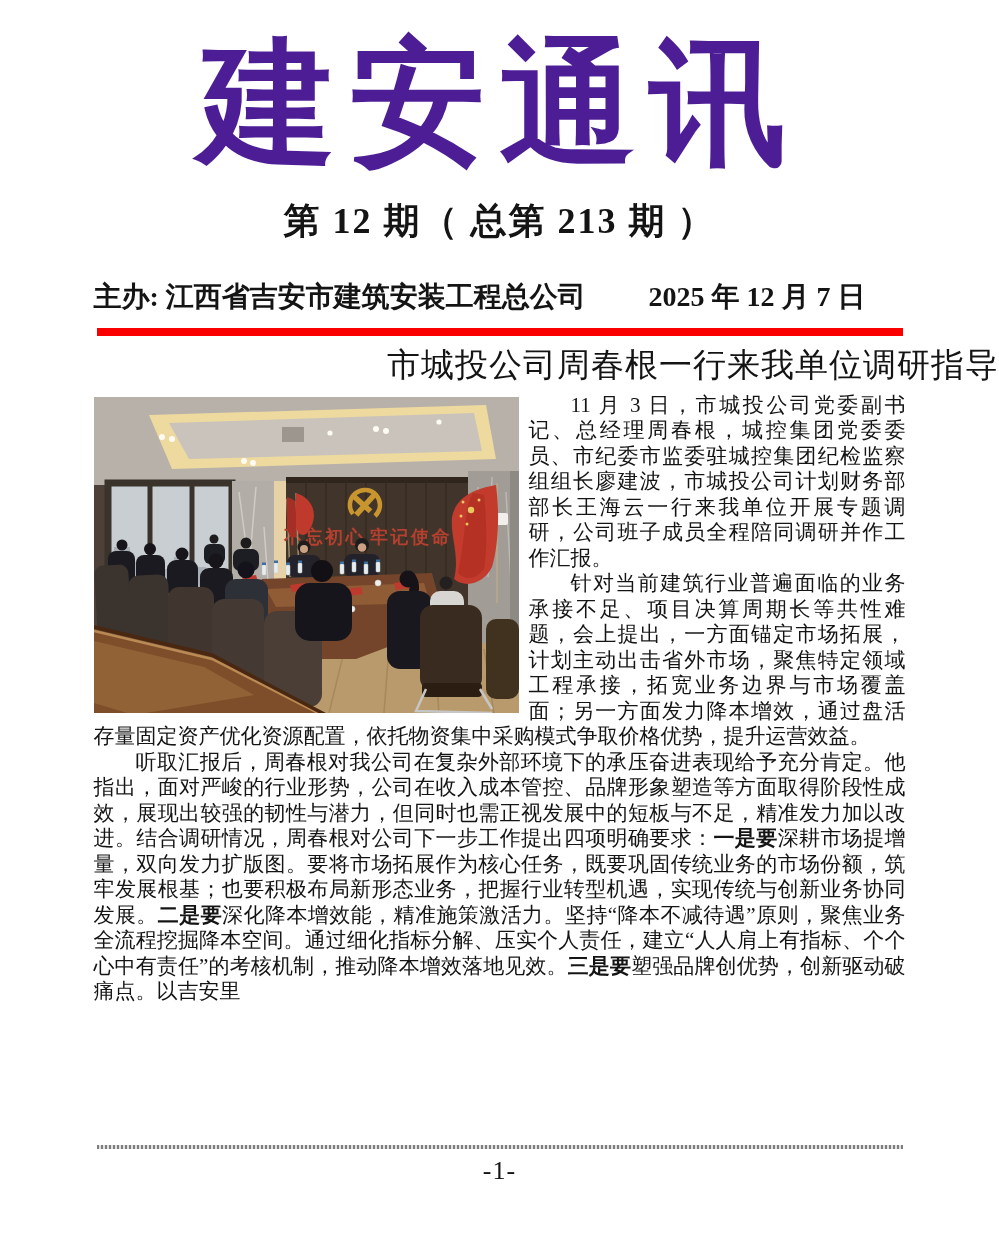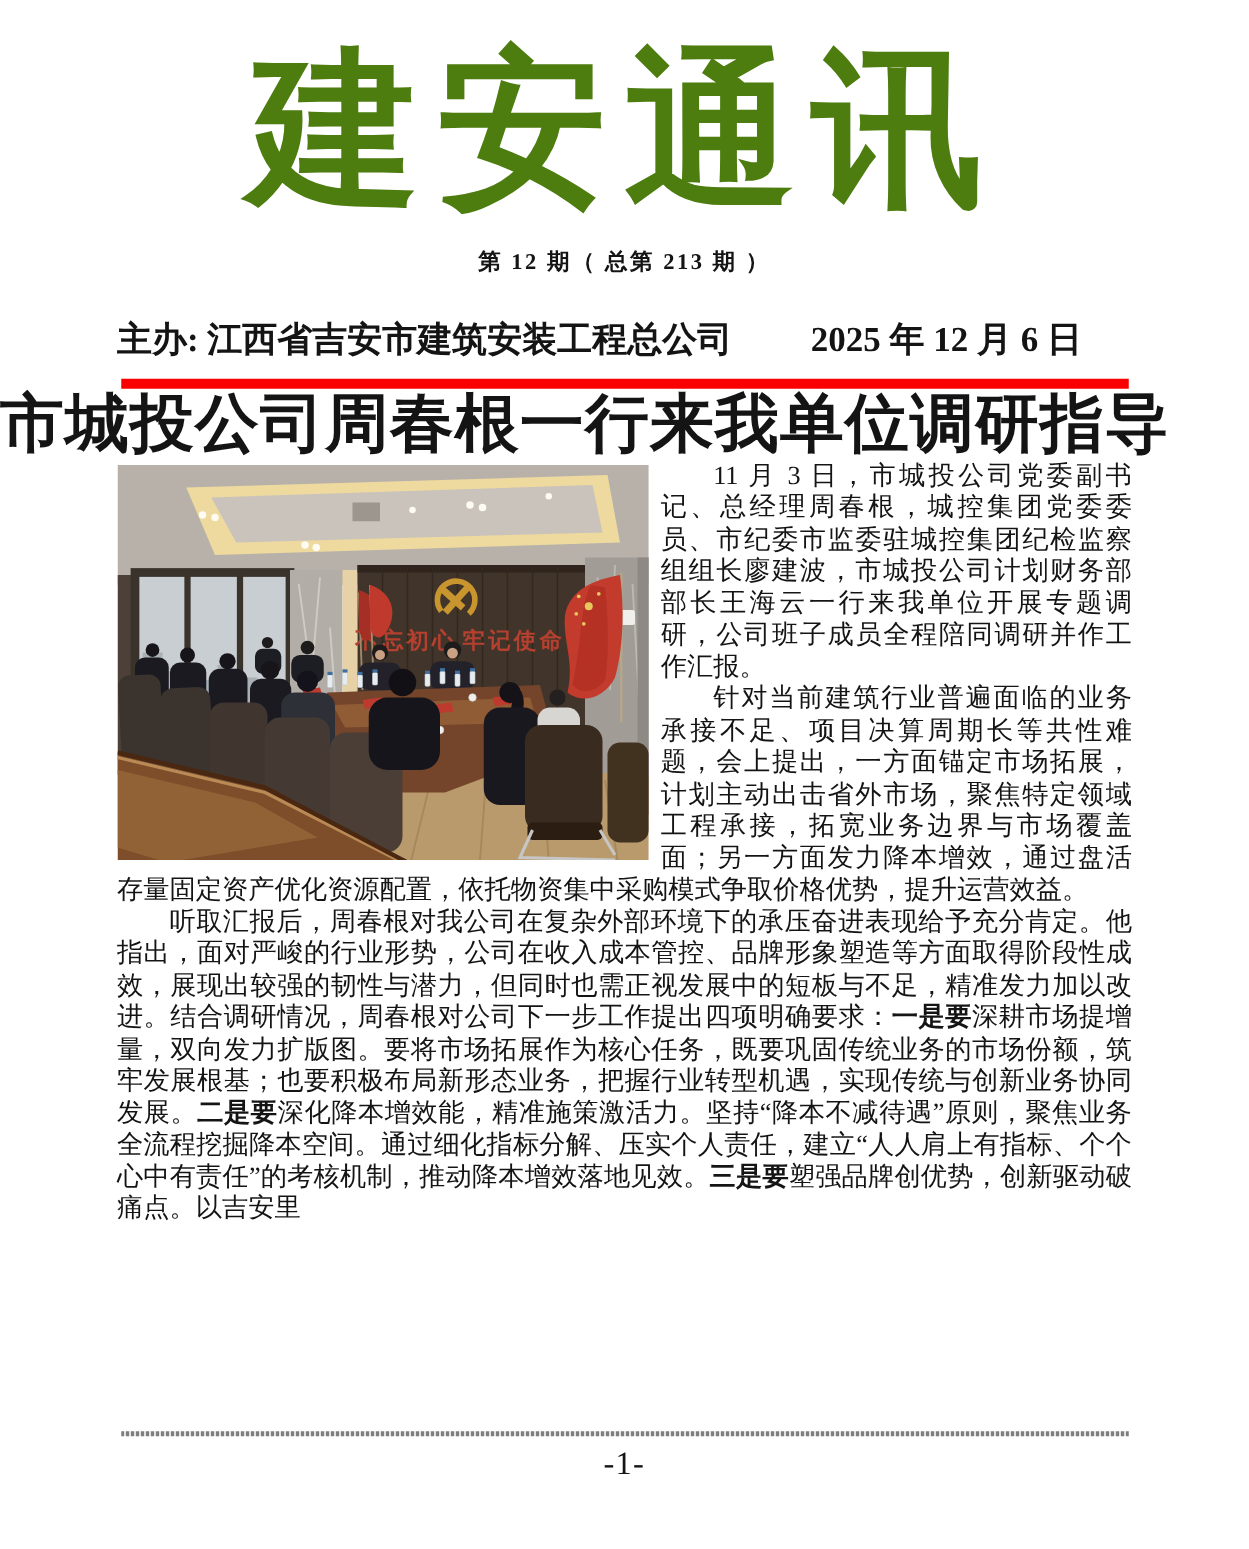--- a/index.html
+++ b/index.html
@@ -6,33 +6,33 @@
   html,body{margin:0;padding:0;background:#ffffff;}
   .page{
     width:999px;height:1239px;position:relative;margin:0 auto;background:#ffffff;
     font-family:"Liberation Serif","DejaVu Serif",serif;color:#141414;overflow:hidden;
   }
   
   .masthead-title{
     margin:34px 0 0;text-align:center;
     font-family:"Liberation Sans","DejaVu Sans",sans-serif;
     font-weight:900;font-size:136px;line-height:1.02;letter-spacing:14px;
-    color:#4d7c0f;white-space:nowrap;
-  }
-  .issue-line{margin-top:24px;text-align:center;font-size:18px;letter-spacing:2px;font-weight:600;}
+    color:#4c1d95;white-space:nowrap;
+  }
+  .issue-line{margin-top:24px;text-align:center;font-size:36px;letter-spacing:2px;font-weight:600;}
   .publisher-row{
     width:812px;margin:32px auto 0;display:flex;justify-content:space-between;align-items:flex-end;
     font-weight:bold;font-size:28px;white-space:nowrap;
   }
   .publisher-date{margin-right:40px;}
   .red-rule{width:806px;height:8px;margin:12px auto 0;background:#fb0000;}
   
   .article-title{
-    margin:6px 0 0;text-align:left;font-size:51px;line-height:46px;
-    font-weight:bold;letter-spacing:1px;
+    margin:6px 0 0;text-align:right;font-size:33px;line-height:46px;
+    font-weight:normal;letter-spacing:1px;
   }
   .article-body{
     width:812px;margin:5px auto 0;font-size:21px;line-height:25.5px;
     text-align:justify;text-justify:inter-ideograph;
   }
   .photo-fig{float:left;width:425px;height:316px;margin:4px 10px 4px 0;padding:0;}
   .photo-fig svg{display:block;width:425px;height:316px;}
   .para{margin:0;text-indent:42px;}
   .b{font-weight:bold;margin-top:32px;}
   
@@ -46,21 +46,21 @@
 </head>
 <body>
 
 <div class="page">
 
   <header>
     <h1 class="masthead-title">建安通讯</h1>
     <div class="issue-line">第 12 期（ 总第 213 期 ）</div>
     <div class="publisher-row">
       <span class="publisher-name">主办: 江西省吉安市建筑安装工程总公司</span>
-      <span class="publisher-date">2025 年 12 月 6 日</span>
+      <span class="publisher-date">2025 年 12 月 7 日</span>
     </div>
     <div class="red-rule"></div>
   </header>
 
   <main>
     <h2 class="article-title">市城投公司周春根一行来我单位调研指导</h2>
 
     <div class="article-body">
 
       <figure class="photo-fig">

